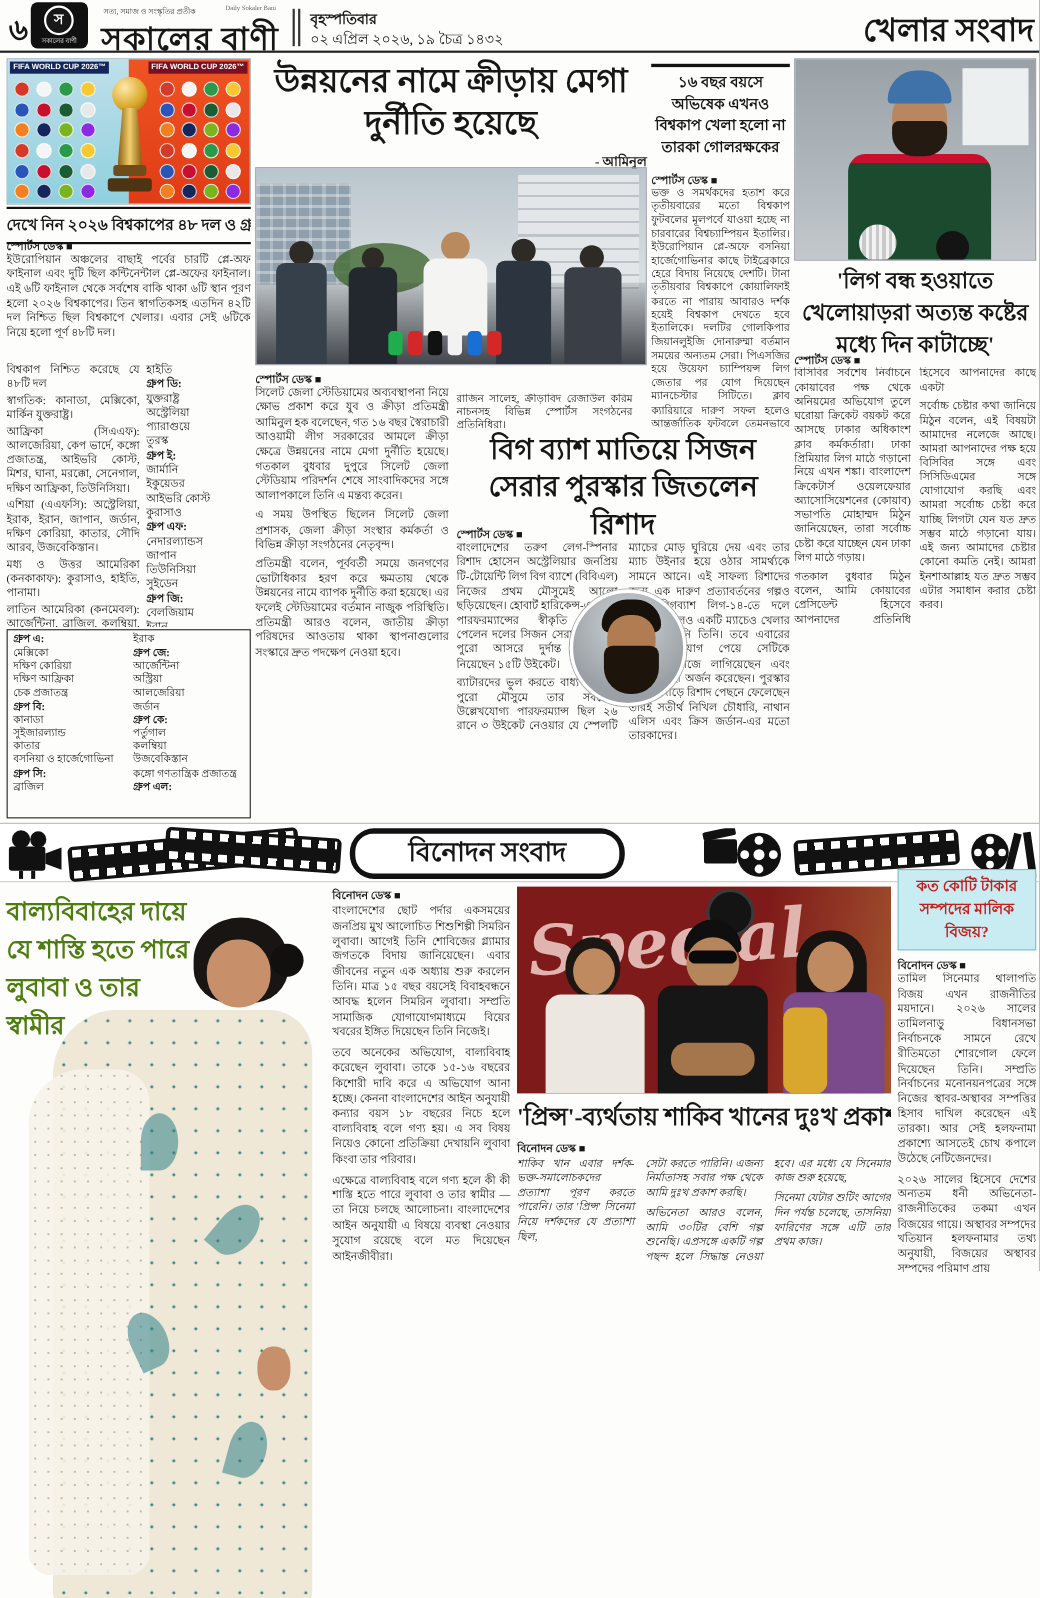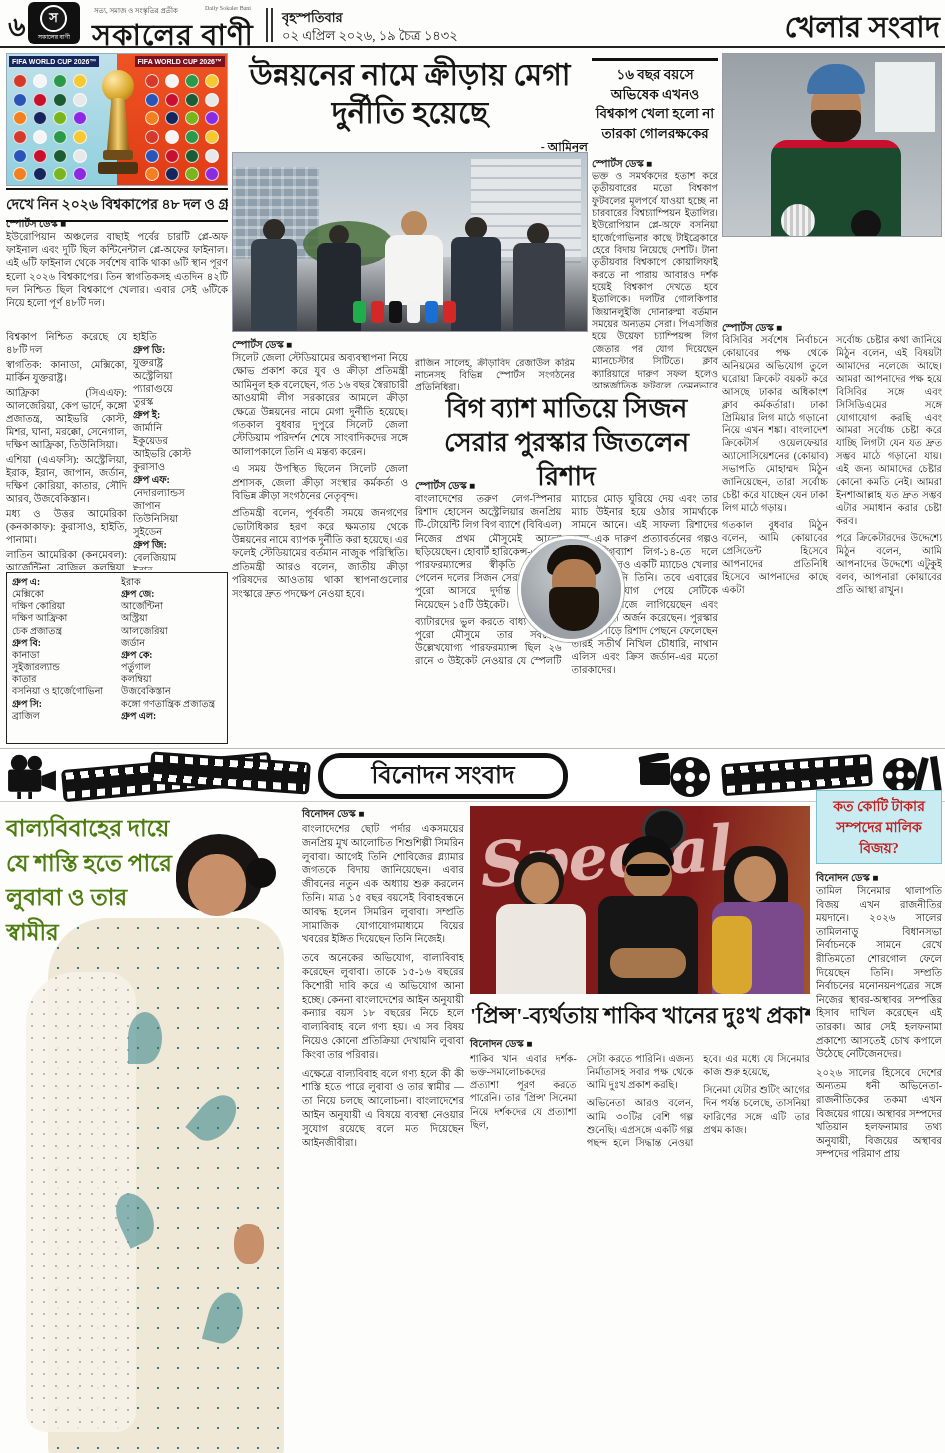--- a/index.html
+++ b/index.html
@@ -158,21 +158,21 @@
   .shakib-photo { left:470px; top:806px; width:340px; height:188px; background:linear-gradient(100deg,#7f1a1a 62%,#a2552f); }
   .special { position:absolute; left:10px; top:14px; font-family:"DejaVu Serif",serif; font-style:italic; font-weight:bold;
     font-size:62px; color:#f2cfc9; opacity:.85; transform:rotate(-4deg); white-space:nowrap; }
   .sk-logo { position:absolute; left:172px; top:2px; width:44px; height:44px; border-radius:50%; background:#141414; border:3px solid #3a3a3a; }
   .fig { position:absolute; }
   .fig .head { position:absolute; border-radius:50%; }
   .fig .torso { position:absolute; border-radius:14px 14px 0 0; }
   .shakib-headline { left:470px; top:998px; width:340px; font-size:22px; font-weight:900; text-align:center; white-space:nowrap; overflow:hidden; }
   .shakib-desk { left:470px; top:1036px; width:200px; }
   .shakib-body { left:470px; top:1052px; width:340px; height:398px; column-count:3; column-gap:10px; font-size:9.8px; line-height:1.34; }
-  .shakib-body .para { margin-bottom:5px; }
+  .shakib-body .para { margin-bottom:5px;font-style:italic; }
 
   
   .vijay-headbox { left:816px; top:790px; width:126px; height:74px; background:#c9ecf2; border:1px solid #7fc0cc;
     display:flex; align-items:center; justify-content:center; text-align:center;
     font-size:14px; line-height:1.5; font-weight:900; color:#c42020; padding:2px; }
   .vijay-desk { left:816px; top:870px; width:126px; }
   .vijay-body { left:816px; top:884px; width:126px; height:566px; font-size:10px; line-height:1.36; }
   .vijay-body .para { margin-bottom:5px; }
 </style>
 </head>
@@ -380,26 +380,26 @@
 
   <div class="abs clip cricket-photo">
     <div class="sign"></div>
     <div class="ck-torso"></div>
     <div class="ck-face"></div>
     <div class="ck-beard"></div>
     <div class="ck-cap"></div>
     <div class="ck-mic1"></div>
     <div class="ck-mic2"></div>
   </div>
+  <div class="abs league-headline">'লিগ বন্ধ হওয়াতে খেলোয়াড়রা অত্যন্ত কষ্টের মধ্যে দিন কাটাচ্ছে'</div>
   <div class="abs desk league-desk">স্পোর্টস ডেস্ক ■</div>
   <div class="abs jt clip league-body">
       <div class="para">বিসিবির সর্বশেষ নির্বাচনে কোয়াবের পক্ষ থেকে অনিয়মের অভিযোগ তুলে ঘরোয়া ক্রিকেট বয়কট করে আসছে ঢাকার অধিকাংশ ক্লাব কর্মকর্তারা। ঢাকা প্রিমিয়ার লিগ মাঠে গড়ানো নিয়ে এখন শঙ্কা। বাংলাদেশ ক্রিকেটার্স ওয়েলফেয়ার অ্যাসোসিয়েশনের (কোয়াব) সভাপতি মোহাম্মদ মিঠুন জানিয়েছেন, তারা সর্বোচ্চ চেষ্টা করে যাচ্ছেন যেন ঢাকা লিগ মাঠে গড়ায়।</div>
       <div class="para">গতকাল বুধবার মিঠুন বলেন, আমি কোয়াবের প্রেসিডেন্ট হিসেবে আপনাদের প্রতিনিধি হিসেবে আপনাদের কাছে একটা</div>
       <div class="para">সর্বোচ্চ চেষ্টার কথা জানিয়ে মিঠুন বলেন, এই বিষয়টা আমাদের নলেজে আছে। আমরা আপনাদের পক্ষ হয়ে বিসিবির সঙ্গে এবং সিসিডিএমের সঙ্গে যোগাযোগ করছি এবং আমরা সর্বোচ্চ চেষ্টা করে যাচ্ছি লিগটা যেন যত দ্রুত সম্ভব মাঠে গড়ানো যায়। এই জন্য আমাদের চেষ্টার কোনো কমতি নেই। আমরা ইনশাআল্লাহ যত দ্রুত সম্ভব এটার সমাধান করার চেষ্টা করব।</div>
-      <div class="para">পরে ক্রিকেটারদের উদ্দেশ্যে মিঠুন বলেন, আমি আপনাদের উদ্দেশ্যে এটুকুই বলব, আপনারা কোয়াবের প্রতি আস্থা রাখুন।</div>
     </div>
 
   <div class="abs divider">
     <svg class="cam" width="56" height="46" viewBox="0 0 60 50">
       <circle cx="16" cy="11" r="9" fill="#111"></circle>
         <circle cx="33" cy="11" r="8" fill="#111"></circle>
       <rect x="4" y="18" width="36" height="24" rx="3" fill="#111"></rect>
       <polygon points="40,25 56,19 56,41 40,35" fill="#111"></polygon>
       <rect x="14" y="42" width="4" height="8" fill="#111"></rect>
         <rect x="26" y="42" width="4" height="8" fill="#111"></rect>

